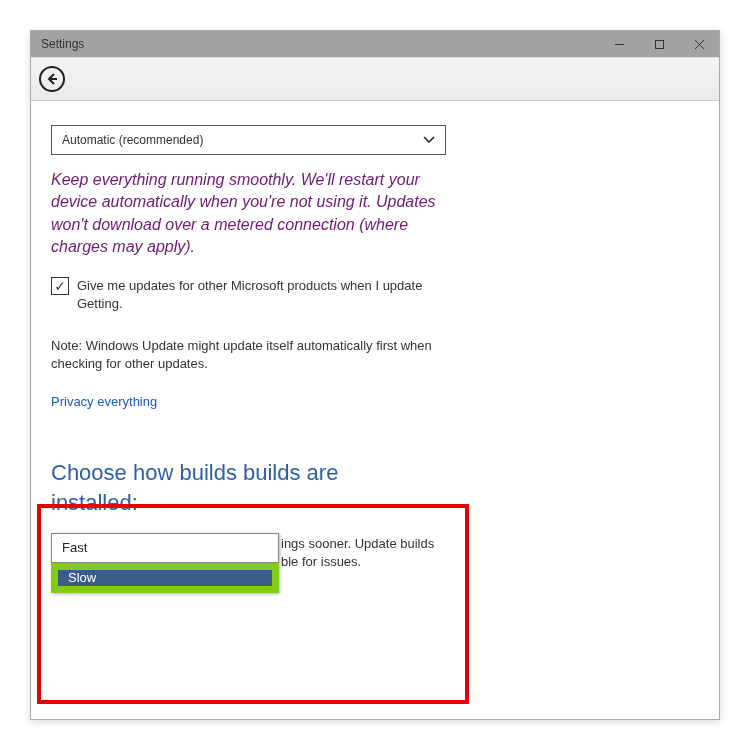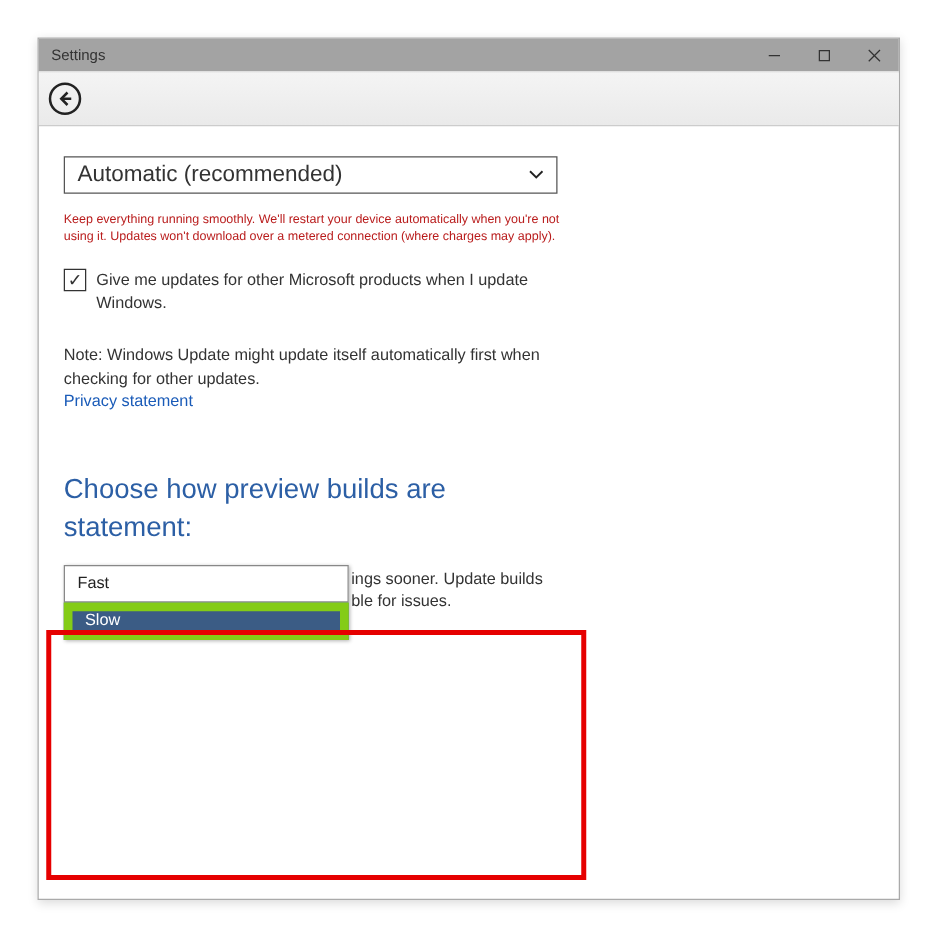--- a/index.html
+++ b/index.html
@@ -86,29 +86,30 @@
       margin-bottom: 16px;
     }
     .combo {
       width: 395px;
       height: 30px;
       border: 1px solid #555;
       display: flex;
       align-items: center;
       padding: 0 10px;
       justify-content: space-between;
-      font-size: 18px;
+      font-size: 12px;
       margin-bottom: 14px;
     }
     .combo .chevron { font-size: 13px; }
     .desc {
       max-width: 400px;
-      font-size: 10px;
-      color: #b91c1c;
+      font-size: 16px;
+      color: #701a75;
       margin-bottom: 18px;
+      font-style: italic;
     }
     .checkbox-row {
       display: flex;
       align-items: flex-start;
       gap: 8px;
       max-width: 400px;
       margin-bottom: 24px;
     }
     .cb {
       width: 18px;
@@ -123,20 +124,21 @@
     }
     .link {
       color: #1a5bb8;
       font-size: 13px;
       display: inline-block;
       margin-bottom: 20px;
     }
     .note {
       max-width: 400px;
       font-size: 13px;
+      margin-bottom: 20px;
     }
     .highlight-box {
       position: absolute;
       left: 6px;
       top: 473px;
       width: 432px;
       height: 200px;
       border: 4px solid #e60000;
       pointer-events: none;
     }
@@ -224,30 +226,30 @@
         <svg width="12" height="8" viewBox="0 0 12 8">
             <path d="M1 1 L6 6 L11 1" fill="none" stroke="#222" stroke-width="1.5"></path>
           </svg>
       </span>
     </div>
 
     <div class="desc">Keep everything running smoothly. We'll restart your device automatically when you're not using it. Updates won't download over a metered connection (where charges may apply).</div>
 
     <div class="checkbox-row">
       <div class="cb">✓</div>
-      <span>Give me updates for other Microsoft products when I update Windows.</span>
+      <span>Give me updates for other Microsoft products when I update Getting.</span>
     </div>
 
 
     <div class="note">Note: Windows Update might update itself automatically first when checking for other updates.</div>
 
-    <a class="link">Privacy statement</a>
+    <a class="link">Privacy everything</a>
 
     <div class="section2">
-      <div class="section-heading" style="max-width:340px;">Choose how preview builds are statement:</div>
+      <div class="section-heading" style="max-width:340px;">Choose how builds builds are installed:</div>
 
       <div class="build-area">
         <div class="build-text">
           <span>ings sooner. Update builds</span><br>
           <span>ble for issues.</span>
         </div>
 
         <div class="dropdown-open">
           <div class="dd-option fast">Fast</div>
           <div class="dd-option slow">Slow</div>

